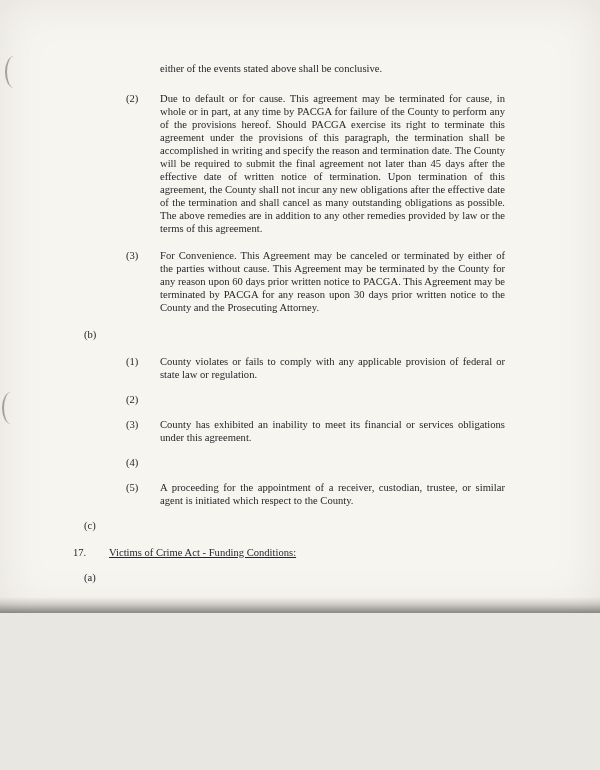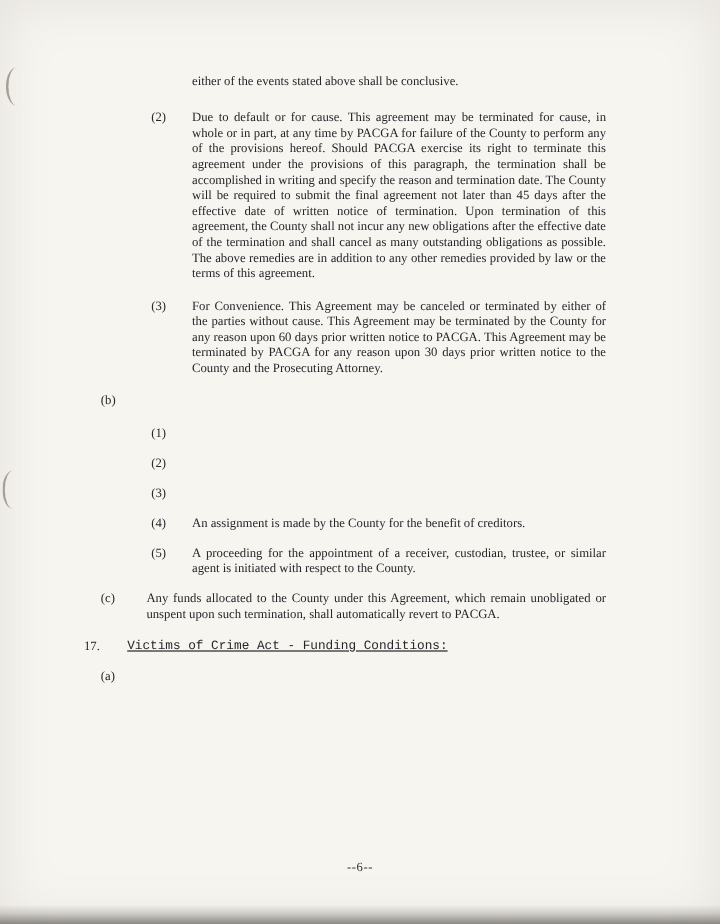--- a/index.html
+++ b/index.html
@@ -3,45 +3,45 @@
 <meta charset="utf-8">
 <style>
   html, body { margin: 0; padding: 0; }
   body {
     width: 600px; height: 770px;
     background: #e9e7e2;
     font-family: "Liberation Serif", serif;
   }
   .page {
     position: relative;
-    width: 600px; height: 770px;
+    width: 600px; height: 613px;
     background: #f7f5f0;
     overflow: hidden;
     box-shadow: inset 0 0 45px rgba(120,115,100,0.14);
   }
   .content {
     position: absolute;
     top: 62px; left: 0; right: 0;
     color: #26262a;
     font-size: 10.6px;
     line-height: 13px;
   }
   .block { display: flex; margin-bottom: 14px; padding-right: 95px; }
   .block.tight { margin-bottom: 12px; }
   .block.first { margin-bottom: 17px; }
   .lbl { flex: 0 0 auto; }
   .txt { flex: 1 1 auto; text-align: justify; }
-  .lvl0 { padding-left: 70px; }
+  .lvl0 { padding-left: 56px; margin-left: 17px; }
   .lvl0 .lbl { width: 36px; }
   .lvl1 { padding-left: 84px; }
   .lvl1 .lbl { width: 38px; }
   .lvl2 { padding-left: 126px; }
   .lvl2 .lbl { width: 34px; }
   .cont { padding-left: 160px; }
-  .underline { text-decoration: underline; font-family: Liberation Mono, monospace; }
+  .underline { text-decoration: underline; }
   .footer {
     position: absolute;
     top: 718px; left: 0; right: 0;
     text-align: center;
     color: #2c2c30;
     font-size: 10.5px;
     letter-spacing: 0.5px;
   }
   .scan-edge {
     position: absolute;
@@ -84,43 +84,43 @@
       <span class="lbl">(3)</span>
       <span class="txt">For Convenience. This Agreement may be canceled or terminated by either of the parties without cause. This Agreement may be terminated by the County for any reason upon 60 days prior written notice to PACGA. This Agreement may be terminated by PACGA for any reason upon 30 days prior written notice to the County and the Prosecuting Attorney.</span>
     </div>
 
     <div class="block lvl1">
       <span class="lbl">(b)</span>
     </div>
 
     <div class="block lvl2 tight">
       <span class="lbl">(1)</span>
+      <span class="txt">County violates or fails to comply with any applicable provision of federal or state law or regulation.</span>
     </div>
 
     <div class="block lvl2 tight">
       <span class="lbl">(2)</span>
     </div>
 
     <div class="block lvl2 tight">
       <span class="lbl">(3)</span>
+      <span class="txt">County has exhibited an inability to meet its financial or services obligations under this agreement.</span>
     </div>
 
     <div class="block lvl2 tight">
       <span class="lbl">(4)</span>
-      <span class="txt">An assignment is made by the County for the benefit of creditors.</span>
     </div>
 
     <div class="block lvl2 tight">
       <span class="lbl">(5)</span>
-      <span class="txt">A proceeding for the appointment of a receiver, custodian, trustee, or similar agent is initiated with respect to the County.</span>
+      <span class="txt">A proceeding for the appointment of a receiver, custodian, trustee, or similar agent is initiated which respect to the County.</span>
     </div>
 
     <div class="block lvl1">
       <span class="lbl">(c)</span>
-      <span class="txt">Any funds allocated to the County under this Agreement, which remain unobligated or unspent upon such termination, shall automatically revert to PACGA.</span>
     </div>
 
     <div class="block lvl0 tight">
       <span class="lbl">17.</span>
       <span class="txt underline">Victims of Crime Act - Funding Conditions:</span>
     </div>
 
     <div class="block lvl1">
       <span class="lbl">(a)</span>
     </div>

